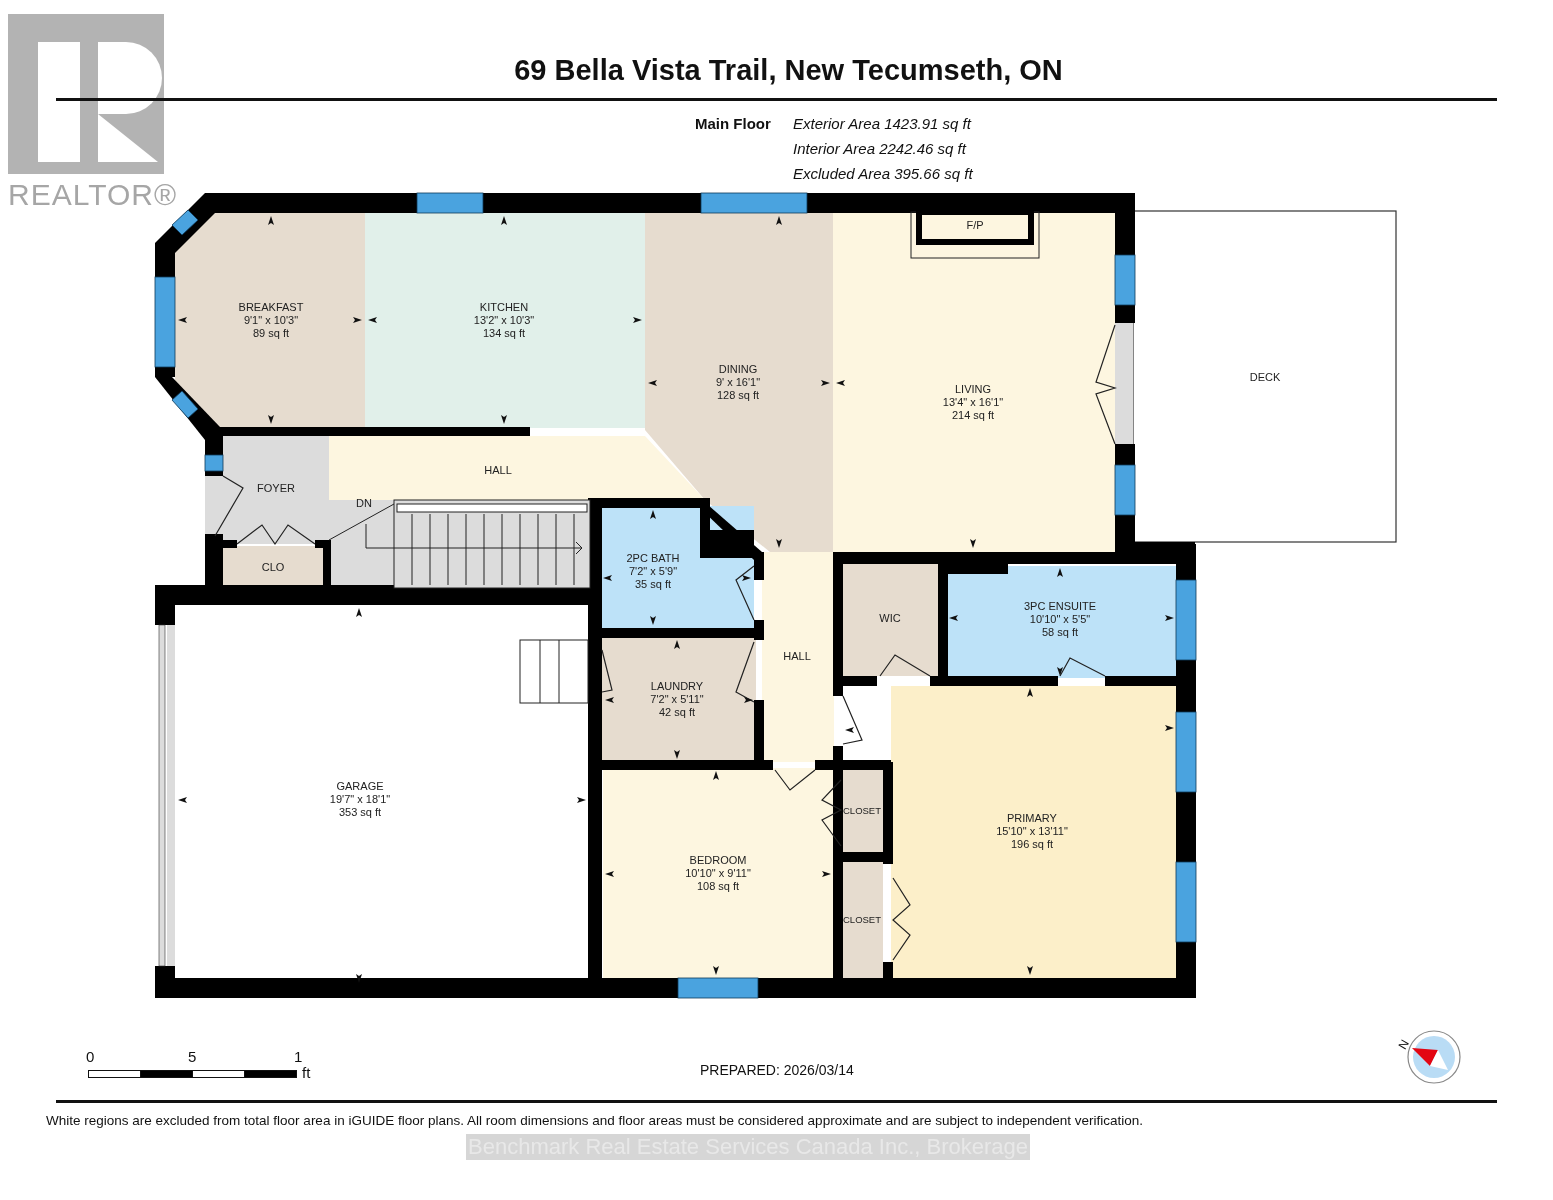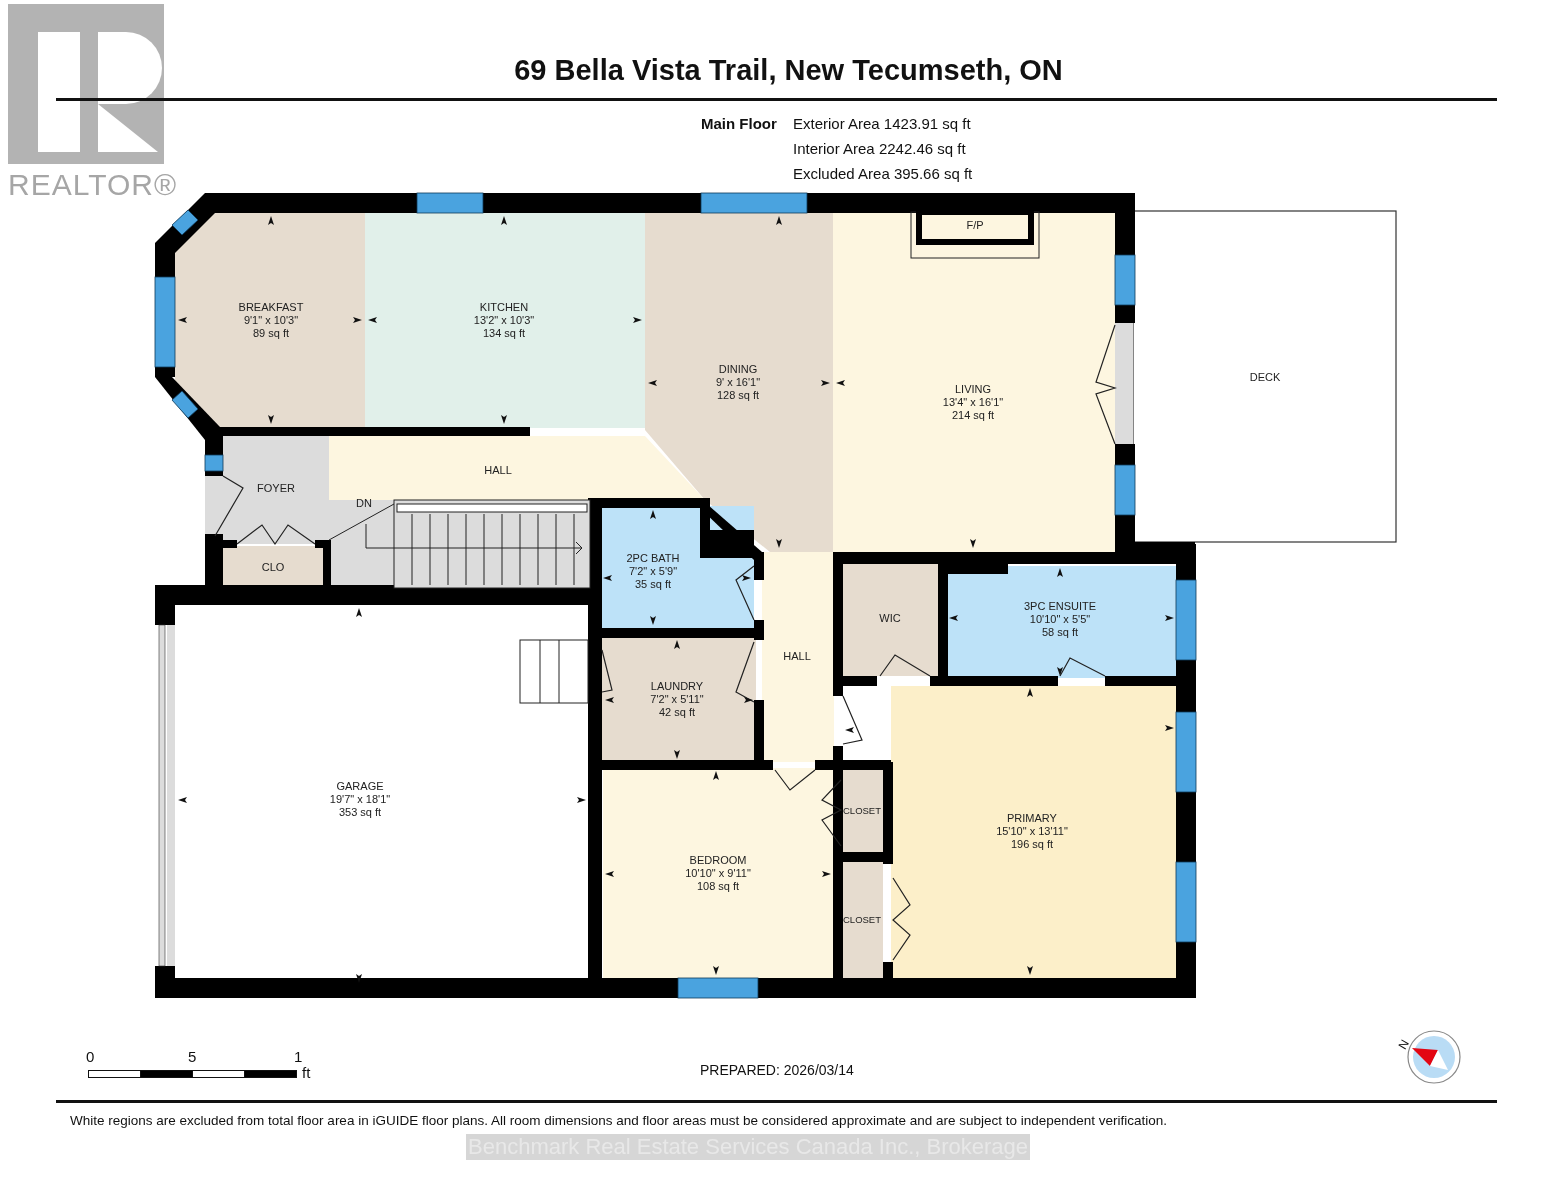--- a/index.html
+++ b/index.html
@@ -1,36 +1,36 @@
 <!DOCTYPE html>
 <html><head>
 <meta charset="utf-8">
 <style>
   html, body { margin:0; padding:0; background:#ffffff; }
   body { width:1553px; height:1200px; position:relative; overflow:hidden; font-family:"Liberation Sans", sans-serif; color:#111; }
   .abs { position:absolute; }
-  #logo { left:8px; top:4px; width:156px; height:196px; }
+  #logo { left:8px; top:14px; width:156px; height:196px; }
   #logo .box { position:absolute; left:0; top:0; width:156px; height:160px; background:#b3b3b3; }
   #logo .realtor { position:absolute; left:0; top:164px; font-size:30px; color:#a6a6a6; letter-spacing:1px; font-family:"Liberation Sans", sans-serif; }
   #title { left:0; width:1553px; top:54px; text-align:center; font-size:29px; font-weight:bold; padding-left:12px; }
   #title span { display:inline-block; margin-left:0; }
   #rule-top { left:56px; top:98px; width:1441px; height:3px; background:#111; }
   #rule-bottom { left:56px; top:1100px; width:1441px; height:3px; background:#111; }
   #areas { left:695px; top:111px; font-size:15px; line-height:25px; }
-  #areas .lbl { position:absolute; left:0; top:0; font-weight:bold; white-space:nowrap;margin-left:6px; }
-  #areas .vals { position:absolute; left:98px; top:0; white-space:nowrap; }
+  #areas .lbl { position:absolute; left:0; top:0; font-weight:bold; white-space:nowrap; }
+  #areas .vals { position:absolute; left:98px; top:0; white-space:nowrap;font-style:italic; }
   #plan { left:0; top:0; }
   .rl { font-family:"Liberation Sans", sans-serif; font-size:11px; fill:#222; text-anchor:middle; }
   .rl-sm { font-family:"Liberation Sans", sans-serif; font-size:9.5px; fill:#222; text-anchor:middle; }
   #scale { left:86px; top:1048px; width:260px; height:40px; }
   #scale .t { position:absolute; top:0; font-size:15px; }
   #scale .bar { position:absolute; top:22px; height:6px; border:1px solid #111; }
   #prepared { left:700px; top:1062px; font-size:14px; white-space:nowrap; }
   #compass { left:1398px; top:1028px; width:66px; height:60px; }
-  #disclaimer { left:70px; top:1113px; font-size:13.5px; white-space:nowrap; }
+  #disclaimer { left:46px; top:1113px; font-size:13.5px; white-space:nowrap; }
   #watermark { left:466px; top:1134px; font-size:22px; color:#e8e8e8; white-space:nowrap; background:#d6d6d6; padding:0 2px; }
 </style>
 </head>
 <body>
 
 <div id="logo" class="abs">
   <div class="box">
     <svg width="156" height="160" viewBox="0 0 156 160">
       <rect x="30" y="28" width="42" height="120" fill="#fff"></rect>
       <path d="M90 28 H118 A36 36 0 0 1 118 100 H90 Z" fill="#fff"></path>

